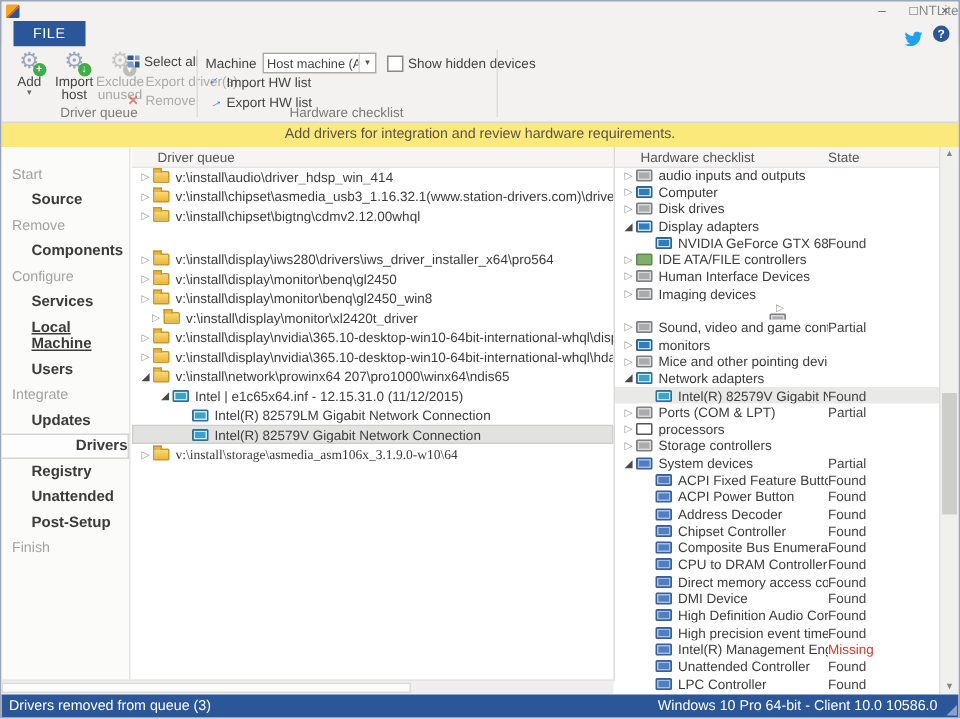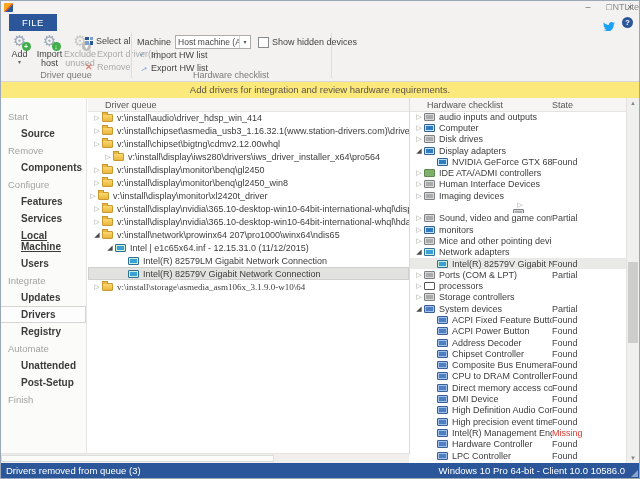--- a/index.html
+++ b/index.html
@@ -56,21 +56,21 @@
   
   .banner{position:absolute;top:81px;left:0;right:0;height:16px;background:#fce97c;border-bottom:1px solid #e8d671;
           text-align:center;font-size:9.5px;line-height:16px;color:#5a5347;}
   
   .main{position:absolute;top:97px;left:0;right:0;bottom:15px;background:#fff;}
   .sidebar{position:absolute;left:0;top:0;bottom:9px;width:86px;background:#fbfbfa;border-right:1px solid #e6e5e4;
            padding-top:10px;box-sizing:border-box;}
   .nav-section-label{font-size:9.5px;color:#a3a3a1;padding:3px 0 3px 7px;}
   .nav-item{font-size:10px;font-weight:bold;color:#3b3b3b;padding:3px 0 3px 20px;cursor:default;}
   .nav-item.ul{text-decoration:underline;}
-  .nav-item.sel{background:#fdfdfd;border:1px solid #d6d5d4;border-left:none;padding-top:2px;padding-bottom:2px;}
+  .nav-item.sel{background:#fdfdfd;border:1px solid #d6d5d4;border-left:none;padding-top:2px;padding-bottom:2px;text-align:right;}
   
   .dq-panel{position:absolute;left:87px;top:0;bottom:9px;width:321px;border-right:1px solid #dcdbda;overflow:hidden;}
   .hw-panel{position:absolute;left:409px;top:0;right:0;bottom:0;overflow:hidden;}
   .phead{height:13px;background:#f6f5f4;border-bottom:1px solid #e5e4e3;font-size:9px;color:#555;
          display:flex;align-items:center;}
   .phead .pl{padding-left:17px;flex:1;}
   .phead .ps{width:58px;flex:none;margin-right:16px;}
   .rows{position:absolute;left:0;right:0;top:13px;bottom:0;}
   .trow{display:flex;align-items:center;height:13px;white-space:nowrap;overflow:hidden;font-size:9px;color:#3c3c3c;}
   .hw-rows .trow{height:11.3px;}
@@ -197,29 +197,27 @@
   <div class="banner">Add drivers for integration and review hardware requirements.</div>
 
   <div class="main">
 
     <div class="sidebar" id="sidebar">
         <div class="nav-section-label">Start</div>
         <div class="nav-item">Source</div>
         <div class="nav-section-label">Remove</div>
         <div class="nav-item">Components</div>
         <div class="nav-section-label">Configure</div>
-        <div class="nav-item">Features</div>
         <div class="nav-item">Services</div>
         <div class="nav-item ul">Local Machine</div>
         <div class="nav-item">Users</div>
         <div class="nav-section-label">Integrate</div>
         <div class="nav-item">Updates</div>
         <div class="nav-item sel">Drivers</div>
         <div class="nav-item">Registry</div>
-        <div class="nav-section-label">Automate</div>
         <div class="nav-item">Unattended</div>
         <div class="nav-item">Post-Setup</div>
         <div class="nav-section-label">Finish</div>
       </div>
 
     <div class="dq-panel">
       <div class="phead">
           <span class="pl">Driver queue</span>
         </div>
       <div class="rows" id="dq-rows">
@@ -231,36 +229,36 @@
           <div class="trow" style="padding-left: 4px;">
             <span class="tw c">▷</span>
             <span class="ic ic-folder"></span>
             <span class="tlbl">v:\install\chipset\asmedia_usb3_1.16.32.1(www.station-drivers.com)\driver_win10</span>
           </div>
           <div class="trow" style="padding-left: 4px;">
             <span class="tw c">▷</span>
             <span class="ic ic-folder"></span>
             <span class="tlbl">v:\install\chipset\bigtng\cdmv2.12.00whql</span>
           </div>
-          <div class="trow" style="padding-left: 15px;">
+          <div class="trow" style="padding-left: 4px; margin-top: 16px;">
             <span class="tw c">▷</span>
             <span class="ic ic-folder"></span>
             <span class="tlbl">v:\install\display\iws280\drivers\iws_driver_installer_x64\pro564</span>
           </div>
           <div class="trow" style="padding-left: 4px;">
             <span class="tw c">▷</span>
             <span class="ic ic-folder"></span>
             <span class="tlbl">v:\install\display\monitor\benq\gl2450</span>
           </div>
           <div class="trow" style="padding-left: 4px;">
             <span class="tw c">▷</span>
             <span class="ic ic-folder"></span>
             <span class="tlbl">v:\install\display\monitor\benq\gl2450_win8</span>
           </div>
-          <div class="trow" style="padding-left: 0;">
+          <div class="trow" style="padding-left: 11px;">
             <span class="tw c">▷</span>
             <span class="ic ic-folder"></span>
             <span class="tlbl">v:\install\display\monitor\xl2420t_driver</span>
           </div>
           <div class="trow" style="padding-left: 4px;">
             <span class="tw c">▷</span>
             <span class="ic ic-folder"></span>
             <span class="tlbl">v:\install\display\nvidia\365.10-desktop-win10-64bit-international-whql\display.driver</span>
           </div>
           <div class="trow" style="padding-left: 4px;">
@@ -328,21 +326,21 @@
           </div>
           <div class="trow" style="padding-left: 17px;">
             <span class="tw"></span>
             <span class="ic ic-screen"></span>
             <span class="tlbl">NVIDIA GeForce GTX 680</span>
             <span class="tstate">Found</span>
           </div>
           <div class="trow" style="padding-left: 4px;">
             <span class="tw c">▷</span>
             <span class="ic ic-green"></span>
-            <span class="tlbl">IDE ATA/ADMI controllers</span>
+            <span class="tlbl">IDE ATA/FILE controllers</span>
             <span class="tstate"></span>
           </div>
           <div class="trow" style="padding-left: 4px;">
             <span class="tw c">▷</span>
             <span class="ic ic-gray"></span>
             <span class="tlbl">Human Interface Devices</span>
             <span class="tstate"></span>
           </div>
           <div class="trow" style="padding-left: 4px;">
             <span class="tw c">▷</span>
@@ -472,21 +470,21 @@
           </div>
           <div class="trow" style="padding-left: 17px;">
             <span class="tw"></span>
             <span class="ic ic-chip"></span>
             <span class="tlbl">Intel(R) Management Engine Interface</span>
             <span class="tstate miss">Missing</span>
           </div>
           <div class="trow" style="padding-left: 17px;">
             <span class="tw"></span>
             <span class="ic ic-chip"></span>
-            <span class="tlbl">Hardware Controller</span>
+            <span class="tlbl">Unattended Controller</span>
             <span class="tstate">Found</span>
           </div>
           <div class="trow" style="padding-left: 17px;">
             <span class="tw"></span>
             <span class="ic ic-chip"></span>
             <span class="tlbl">LPC Controller</span>
             <span class="tstate">Found</span>
           </div>
         </div>
       <div class="vscroll">

